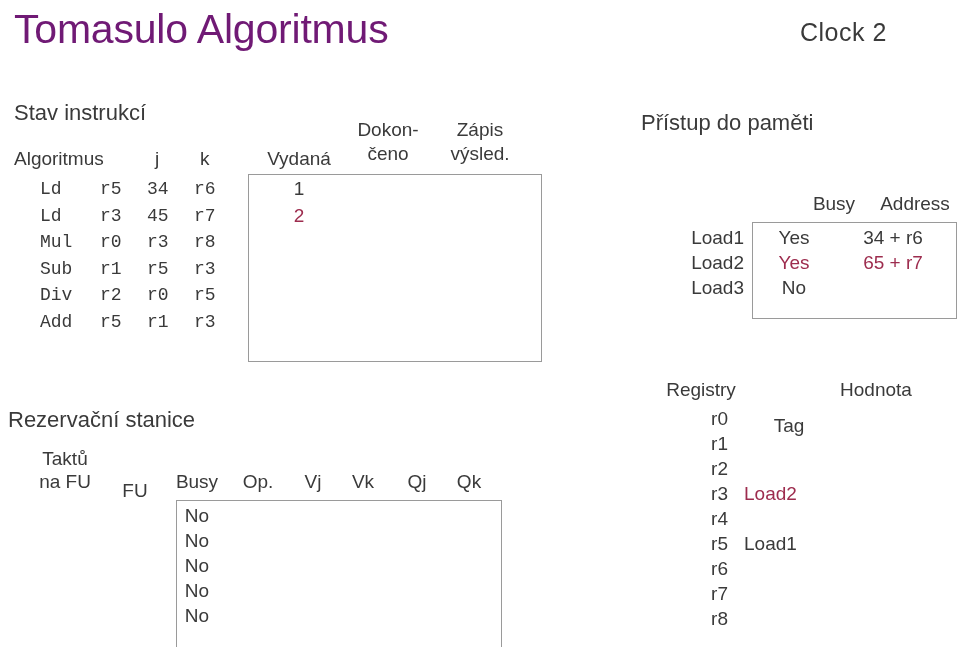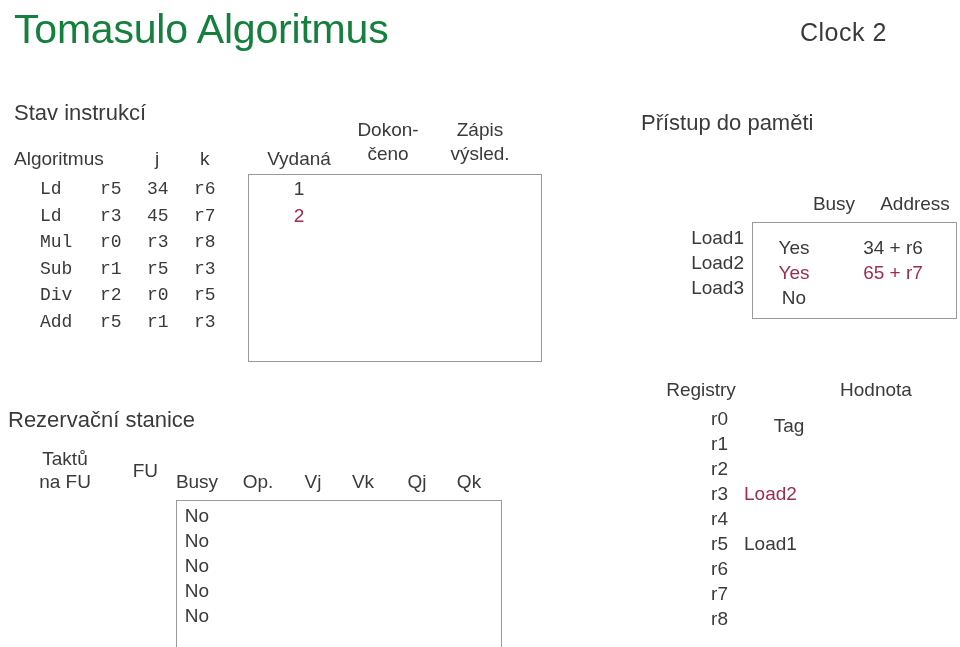--- a/index.html
+++ b/index.html
@@ -18,21 +18,21 @@
   }
   .abs { position: absolute; }
 
   
   #page-title {
     left: 14px;
     top: 2px;
     font-size: 41px;
     line-height: 54px;
     letter-spacing: -0.2px;
-    color: #15803d;
+    color: #701a75;
     white-space: nowrap;
   }
   #clock-label {
     left: 800px;
     top: 17px;
     font-size: 25px;
     line-height: 30px;
     color: #3a3a3a;
     white-space: nowrap;
     letter-spacing: 0.5px;
@@ -120,21 +120,21 @@
     left: 0px;
     top: 447px;
     width: 520px;
     font-size: 19px;
     line-height: 23px;
     color: #3a3a3a;
   }
   #rs-col-headers .rh { position: absolute; text-align: center; }
   #rs-col-headers .rh-ticks { left: 22px;  width: 86px; top: 0px; }
   #rs-col-headers .rh-ticks span { display: block; }
-  #rs-col-headers .rh-fu    { left: 112px; width: 46px; top: 12px; text-align: right; }
+  #rs-col-headers .rh-fu    { left: 112px; width: 46px; top: 32px; }
   #rs-col-headers .rh-busy  { left: 166px; width: 62px; top: 23px; }
   #rs-col-headers .rh-op    { left: 232px; width: 52px; top: 23px; }
   #rs-col-headers .rh-vj    { left: 290px; width: 46px; top: 23px; }
   #rs-col-headers .rh-vk    { left: 340px; width: 46px; top: 23px; }
   #rs-col-headers .rh-qj    { left: 394px; width: 46px; top: 23px; }
   #rs-col-headers .rh-qk    { left: 446px; width: 46px; top: 23px; }
 
   #rs-box {
     left: 176px;
     top: 500px;
@@ -202,21 +202,21 @@
     top: 225px;
     width: 112px;
     font-size: 19px;
     line-height: 25px;
     color: #3a3a3a;
   }
   #mem-labels .mlrow { height: 25px; text-align: right; padding-right: 8px; box-sizing: border-box; }
 
   #mem-rows {
     left: 752px;
-    top: 235px;
+    top: 225px;
     width: 205px;
     font-size: 19px;
     line-height: 25px;
     color: #3a3a3a;
   }
   #mem-rows .mrow { position: relative; height: 25px; }
   #mem-rows .c-busy { position: absolute; left: 0px;  width: 84px;  text-align: center; }
   #mem-rows .c-addr { position: absolute; left: 82px; width: 118px; text-align: center; }
 
   

